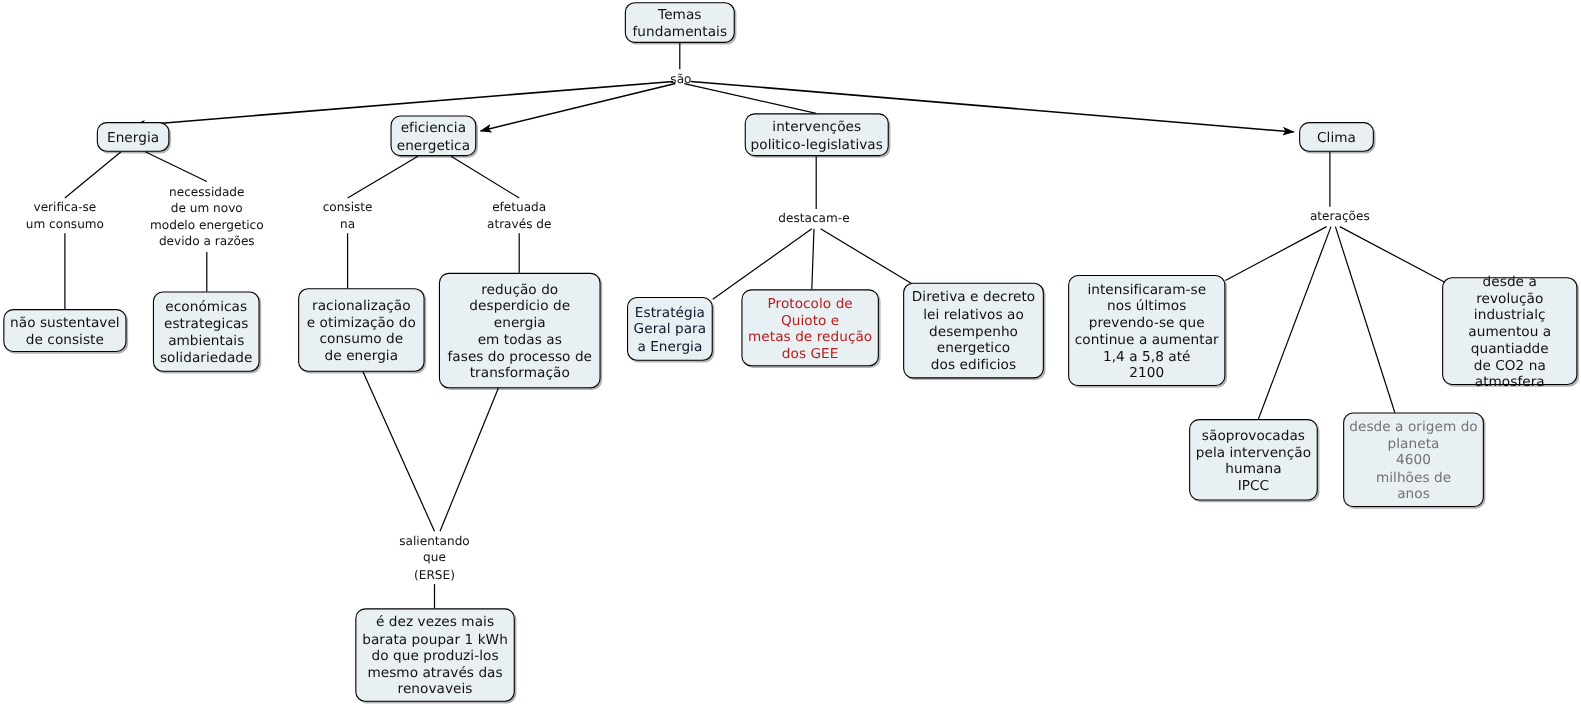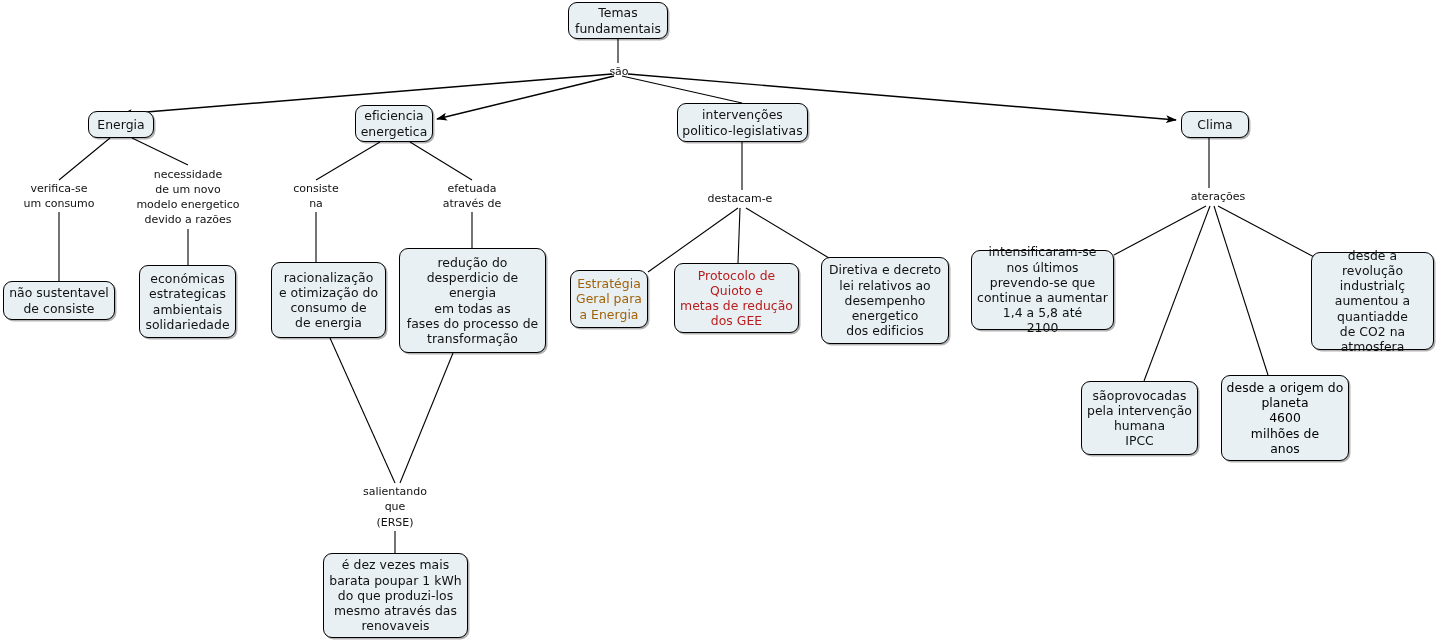--- a/index.html
+++ b/index.html
@@ -103,43 +103,43 @@
 desperdicio de
 energia
 em todas as
 fases do processo de
 transformação</span></div>
       <div class="node" style="left: 323px; top: 553px; width: 145px; height: 85px; background: rgb(232, 240, 244); border-color: rgb(0, 0, 0); color: rgb(17, 17, 17);"><span>é dez vezes mais
 barata poupar 1 kWh
 do que produzi-los
 mesmo através das
 renovaveis</span></div>
-      <div class="node" style="left: 570px; top: 270px; width: 78px; height: 58px; background: rgb(232, 240, 244); border-color: rgb(0, 0, 0); color: #a16207;"><span>Estratégia
+      <div class="node" style="left: 570px; top: 270px; width: 78px; height: 58px; background: rgb(232, 240, 244); border-color: rgb(0, 0, 0); color: #0f172a;"><span>Estratégia
 Geral para
 a Energia</span></div>
       <div class="node" style="left: 674px; top: 263px; width: 125px; height: 70px; background: rgb(232, 240, 244); border-color: rgb(0, 0, 0); color: #b91c1c;"><span>Protocolo de
 Quioto e
 metas de redução
 dos GEE</span></div>
       <div class="node" style="left: 821px; top: 257px; width: 128px; height: 87px; background: rgb(232, 240, 244); border-color: rgb(0, 0, 0); color: rgb(17, 17, 17);"><span>Diretiva e decreto
 lei relativos ao
 desempenho
 energetico
 dos edificios</span></div>
-      <div class="node" style="left: 971px; top: 250px; width: 143px; height: 80px; background: rgb(232, 240, 244); border-color: rgb(0, 0, 0); color: rgb(17, 17, 17);"><span>intensificaram-se
+      <div class="node" style="left: 971px; top: 250px; width: 143px; height: 101px; background: rgb(232, 240, 244); border-color: rgb(0, 0, 0); color: rgb(17, 17, 17);"><span>intensificaram-se
 nos últimos
 prevendo-se que
 continue a aumentar
 1,4 a 5,8 até
 2100</span></div>
       <div class="node" style="left: 1081px; top: 381px; width: 117px; height: 74px; background: rgb(232, 240, 244); border-color: rgb(0, 0, 0); color: rgb(17, 17, 17);"><span>sãoprovocadas
 pela intervenção
 humana
 IPCC</span></div>
-      <div class="node" style="left: 1221px; top: 375px; width: 128px; height: 86px; background: rgb(232, 240, 244); border-color: rgb(0, 0, 0); color: #000000;"><span>desde a origem do
+      <div class="node" style="left: 1221px; top: 375px; width: 128px; height: 86px; background: rgb(232, 240, 244); border-color: rgb(0, 0, 0); color: #737373;"><span>desde a origem do
 planeta
 4600
 milhões de
 anos</span></div>
       <div class="node" style="left: 1311px; top: 252px; width: 123px; height: 98px; background: rgb(232, 240, 244); border-color: rgb(0, 0, 0); color: rgb(17, 17, 17);"><span>desde a revolução
 industrialç
 aumentou a
 quantiadde
 de CO2 na
 atmosfera</span></div>

